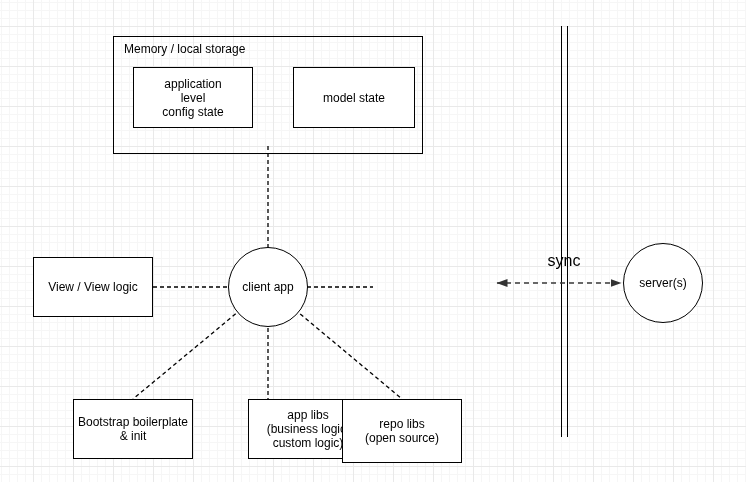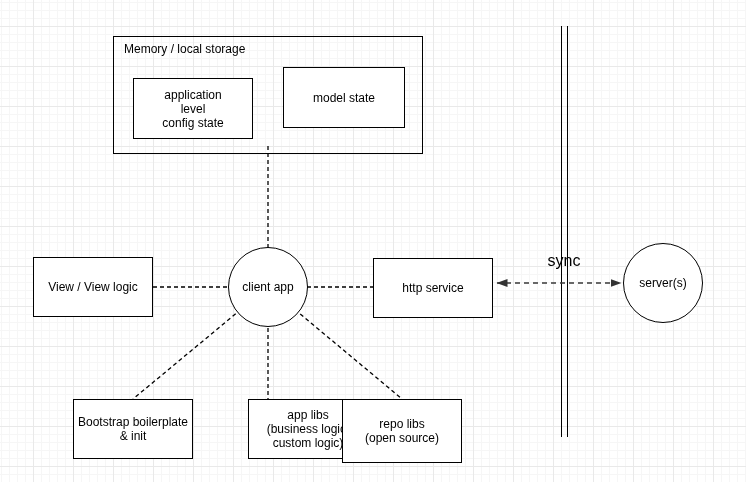--- a/index.html
+++ b/index.html
@@ -41,22 +41,22 @@
     position: absolute;
     top: 5px;
     left: 10px;
     font-size: 12px;
     line-height: 14px;
     white-space: pre-line;
   }
   .circle { border-radius: 50%; }
 
   #memory-box   { left: 113px; top: 36px;  width: 310px; height: 118px; }
-  #appconfig-box{ left: 133px; top: 67px;  width: 120px; height: 61px; margin-top: 11px; }
-  #modelstate-box{ left: 283px; top: 67px; width: 122px; height: 61px; }
+  #appconfig-box{ left: 133px; top: 67px;  width: 120px; height: 61px; }
+  #modelstate-box{ left: 293px; top: 67px; width: 122px; height: 61px; }
   #view-box     { left: 33px;  top: 257px; width: 120px; height: 60px; align-items: center; }
   #clientapp-circle { left: 228px; top: 247px; width: 80px; height: 80px; }
   #http-box     { left: 373px; top: 258px; width: 120px; height: 60px; }
   #servers-circle { left: 623px; top: 243px; width: 80px; height: 80px; }
   #bootstrap-box{ left: 73px;  top: 399px; width: 120px; height: 60px; justify-content: center; }
   #applibs-box  { left: 204px; top: 399px; width: 120px; height: 60px; margin-left: 44px; }
   #repolibs-box { left: 342px; top: 399px; width: 120px; height: 64px; }
 
   #barrier {
     position: absolute;
@@ -117,23 +117,20 @@
   </div>
 
   <div id="view-box" class="node">
     <span class="lbl">View / View logic</span>
   </div>
 
   <div id="clientapp-circle" class="node circle">
     <span class="lbl">client app</span>
   </div>
 
-  <div id="http-box" class="node">
-    <span class="lbl">http service</span>
-  </div>
 
   <div id="sync-label">sync</div>
 
   <div id="servers-circle" class="node circle">
     <span class="lbl">server(s)</span>
   </div>
 
   <div id="bootstrap-box" class="node">
     <span class="lbl">Bootstrap boilerplate
 &amp; init</span>

